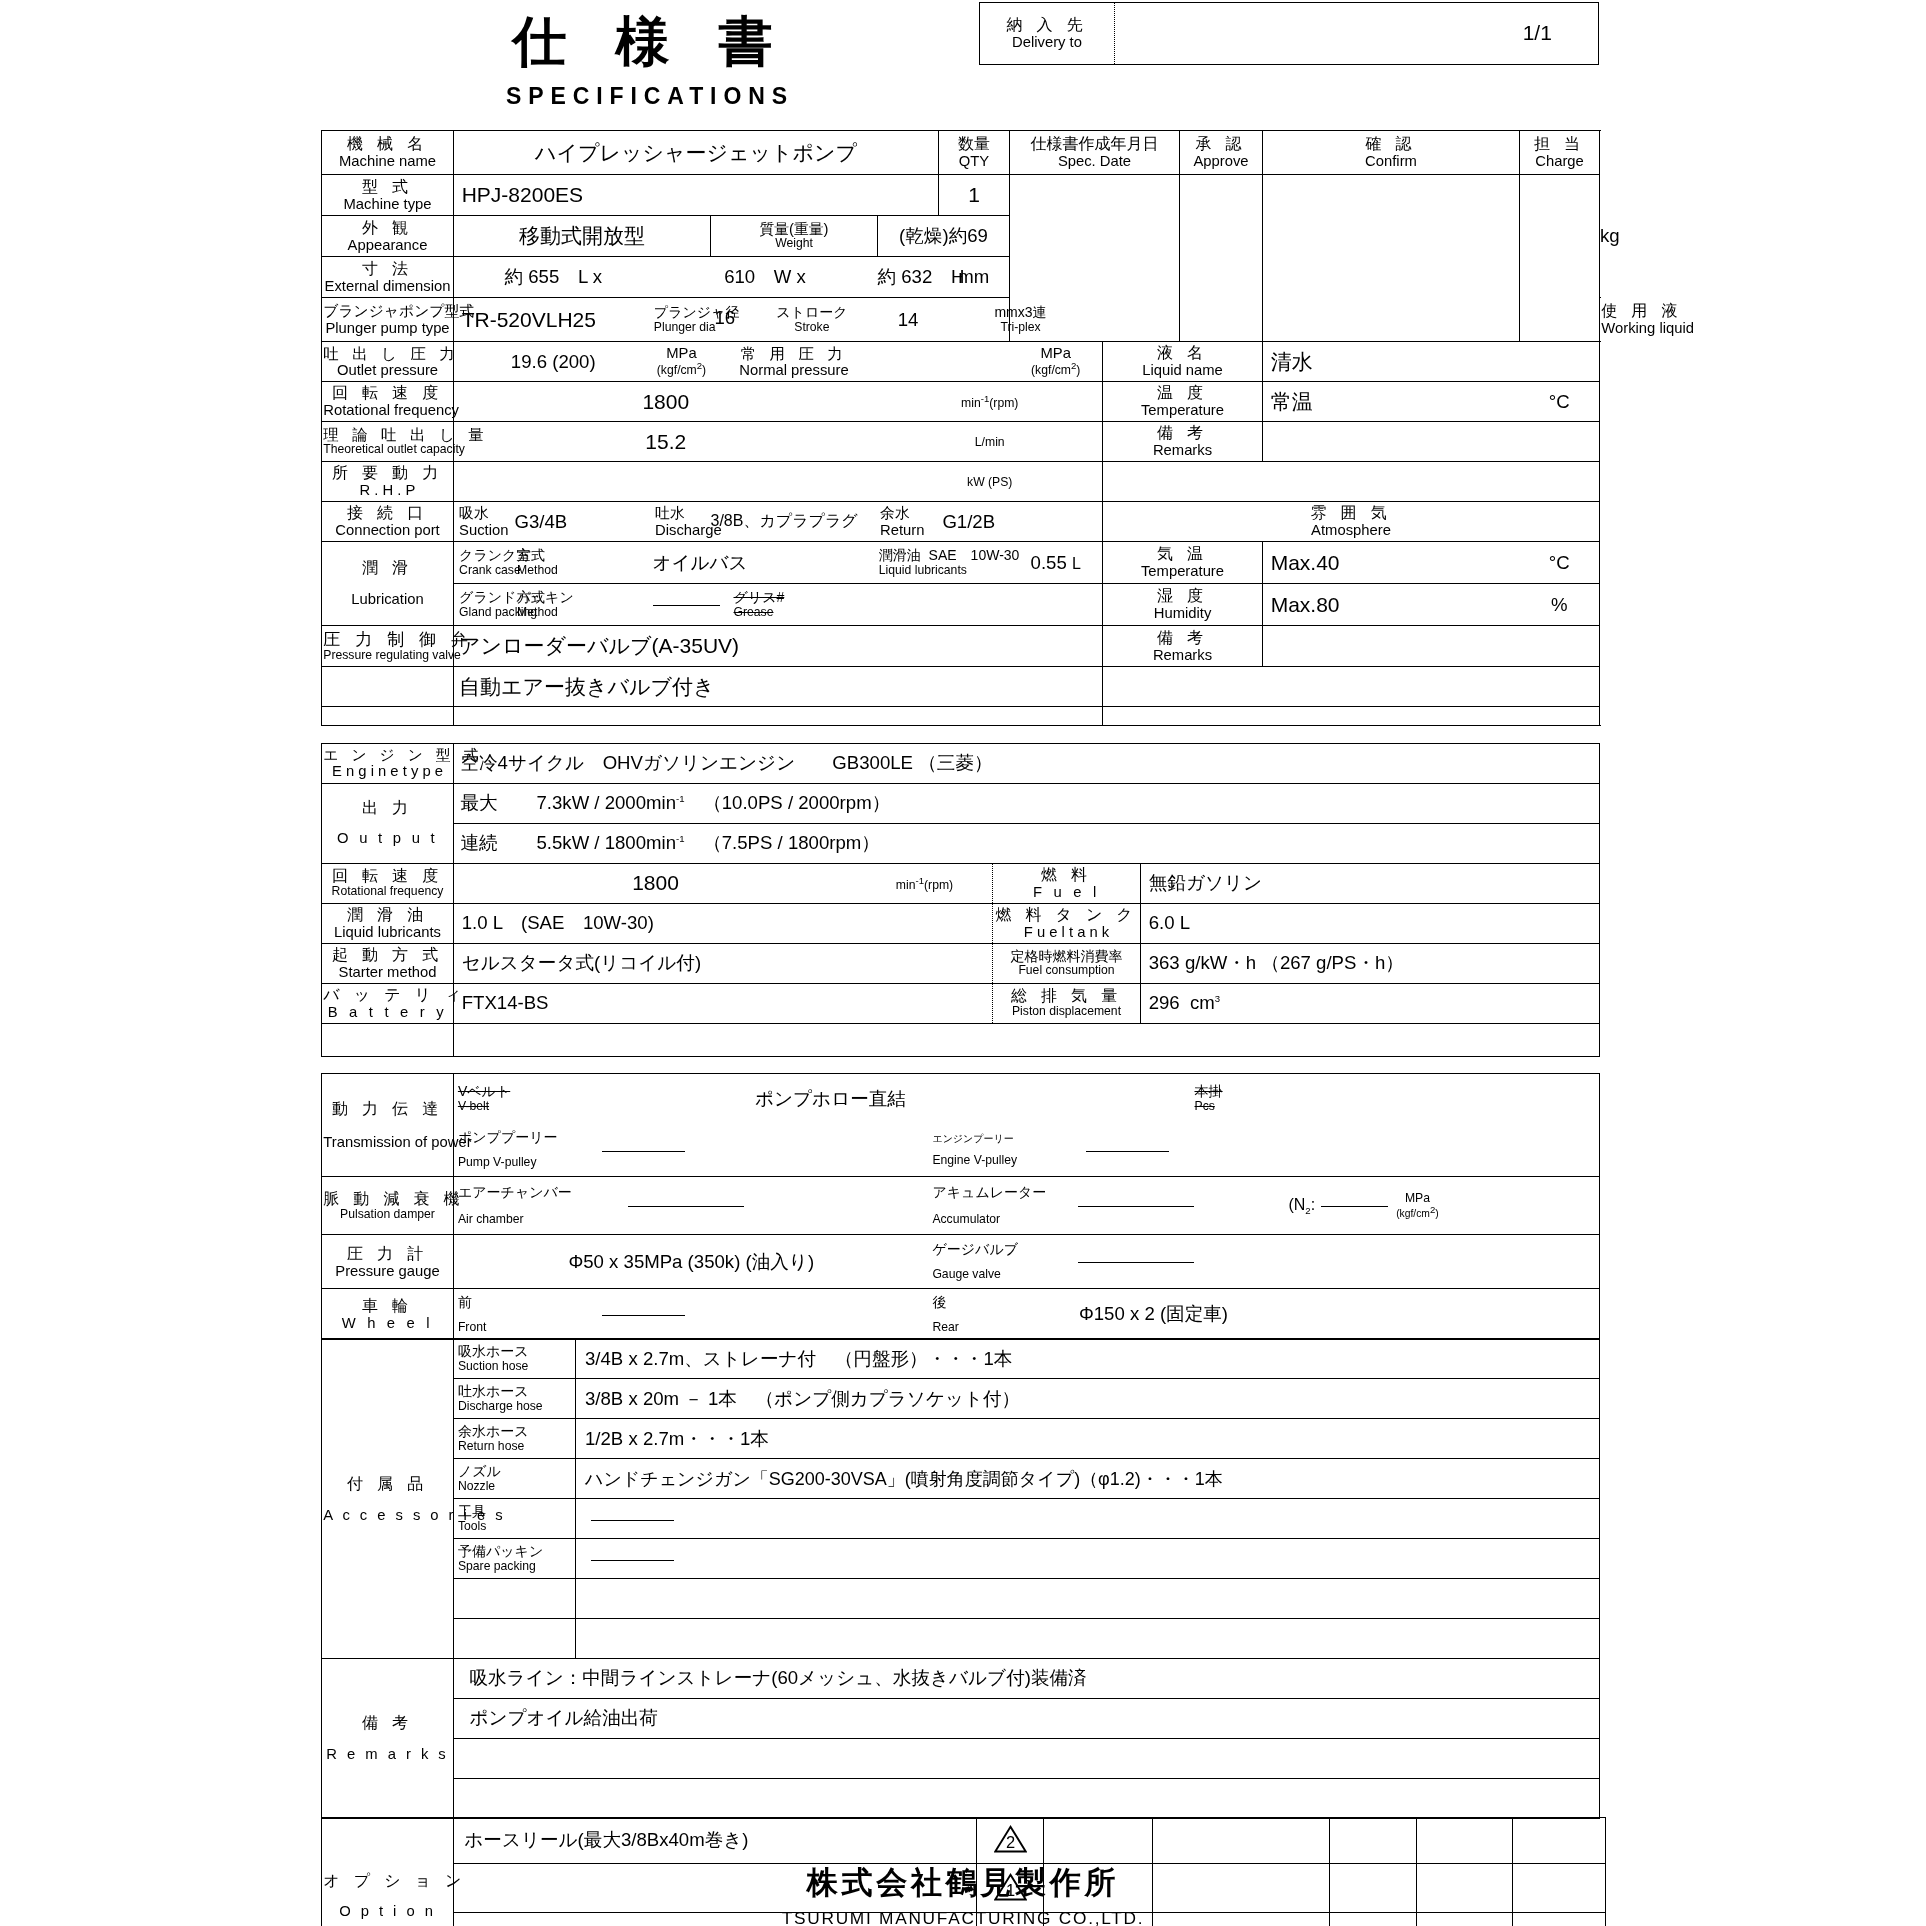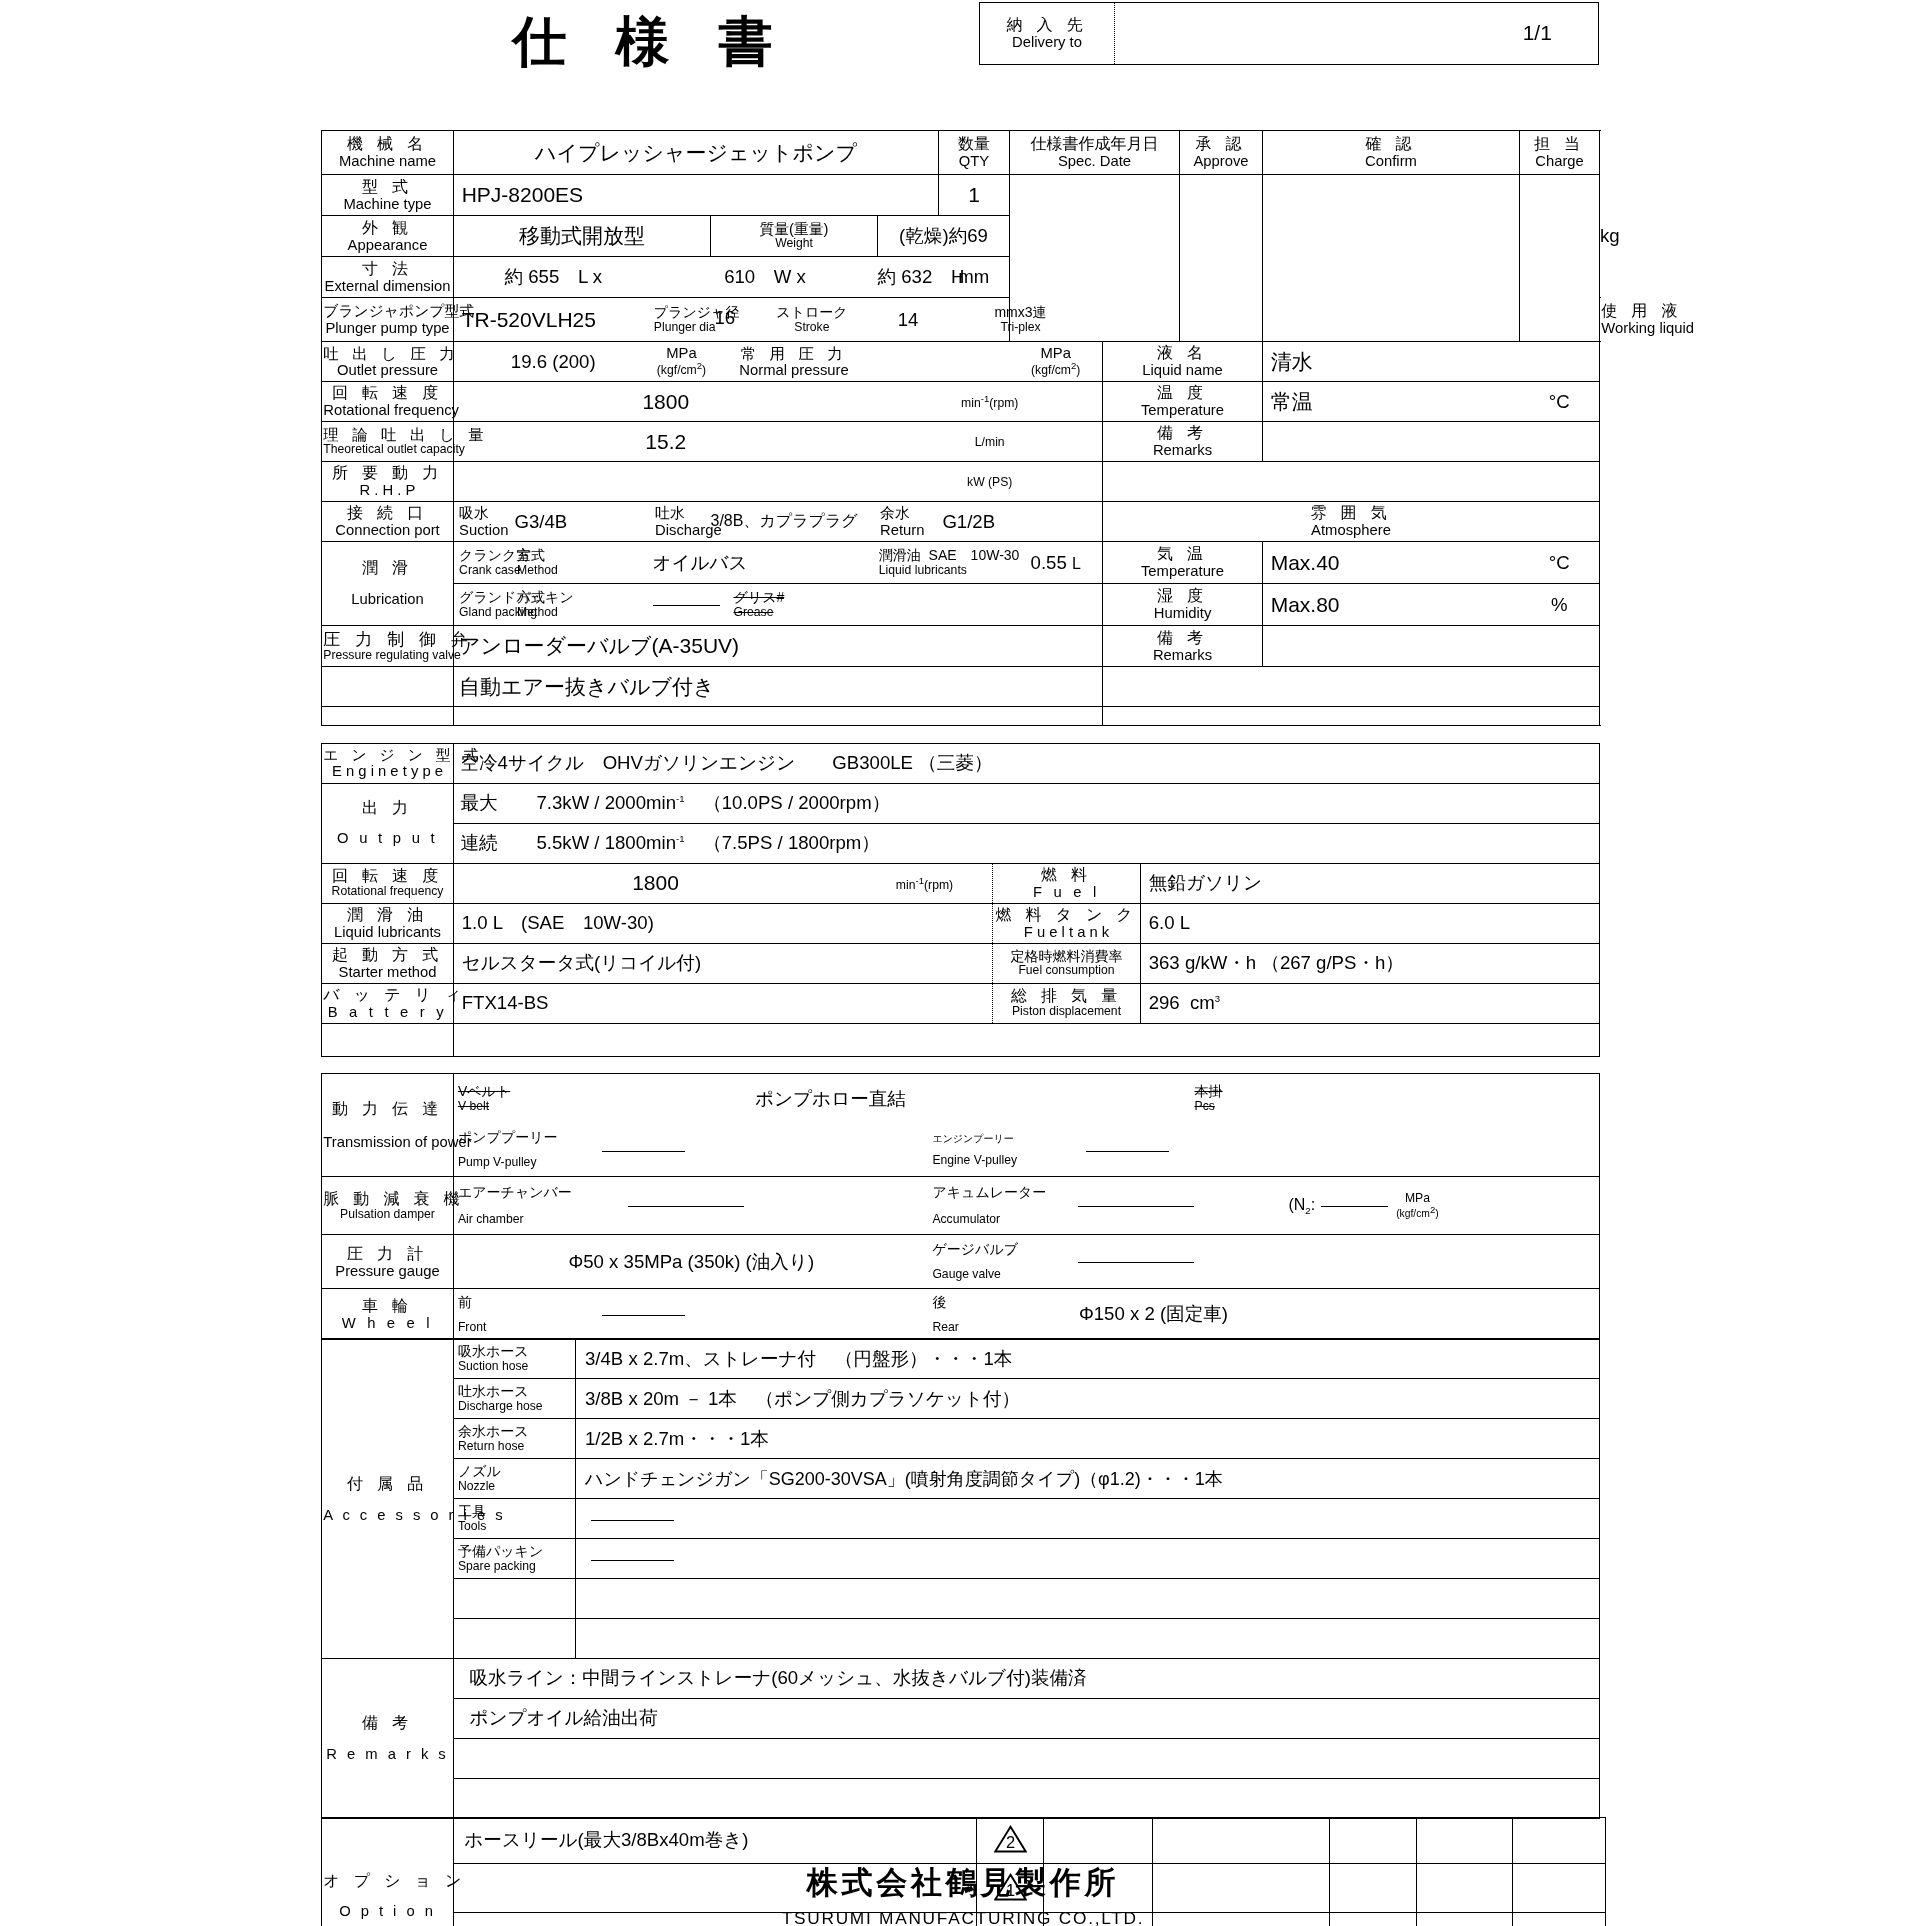--- a/index.html
+++ b/index.html
@@ -57,20 +57,21 @@
 </style>
 </head>
 <body>
 
 <div class="page">
   <div class="sheet">
 
     <div style="position:relative;height:130px;">
       <div class="title-wrap">
         <div class="title-jp">仕 様 書</div>
+        <div class="title-en">SPECIFICATIONS</div>
       </div>
 
       <div class="hdrbox">
         <table>
           <colgroup>
               <col style="width:135px">
               <col style="width:205px">
               <col style="width:157px">
               <col style="width:122px">
             </colgroup>

